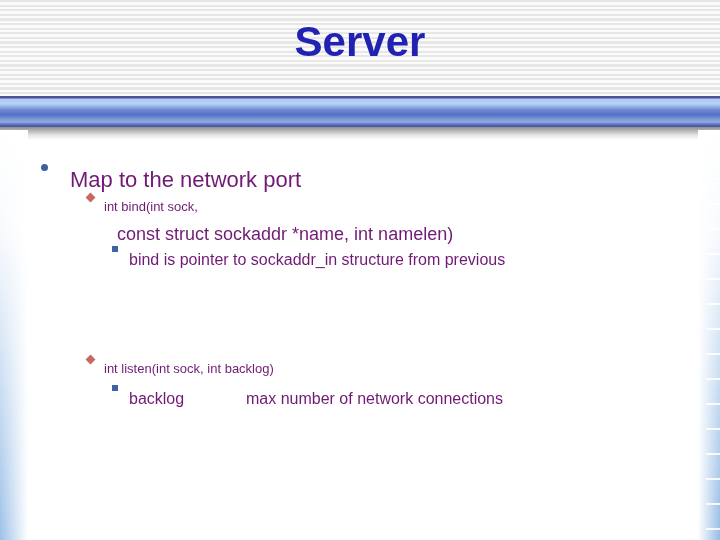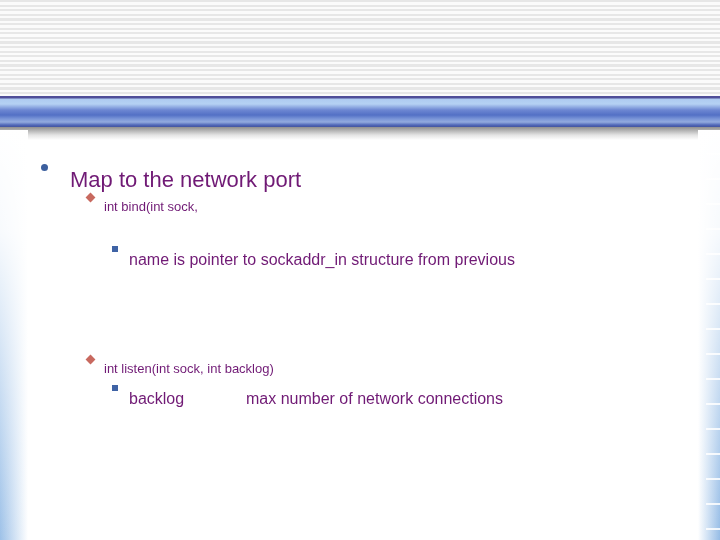--- a/index.html
+++ b/index.html
@@ -111,41 +111,45 @@
   .txt-l3 { left: 129px; font-size: 16px; }
   .txt-l3-desc { left: 246px; font-size: 16px; }
 </style>
 </head>
 <body>
 
 <div class="slide">
 
   <div class="header-stripes"></div>
 
+  <h1 class="slide-title">Server</h1>
 
   <div class="accent-bar"></div>
   <div class="bar-shadow"></div>
 
   <div class="edge edge-left"></div>
   <div class="edge edge-right"></div>
 
   <div class="row" style="top:155px">
     <span class="bullet-circle"></span>
     <span class="txt txt-l1">Map to the network port</span>
   </div>
 
   <div class="row" style="top:187px">
     <span class="bullet-diamond"></span>
     <span class="txt txt-l2">int bind(int sock,</span>
   </div>
 
+  <div class="row" style="top:212px">
+    <span class="txt txt-l2c">const struct sockaddr *name, int namelen)</span>
+  </div>
 
   <div class="row" style="top:239px">
     <span class="bullet-square"></span>
-    <span class="txt txt-l3">name is pointer to sockaddr_in structure from previous</span>
+    <span class="txt txt-l3">bind is pointer to sockaddr_in structure from previous</span>
   </div>
 
 
 
   <div class="row" style="top:349px">
     <span class="bullet-diamond"></span>
     <span class="txt txt-l2">int listen(int sock, int backlog)</span>
   </div>
 
   <div class="row" style="top:378px">

